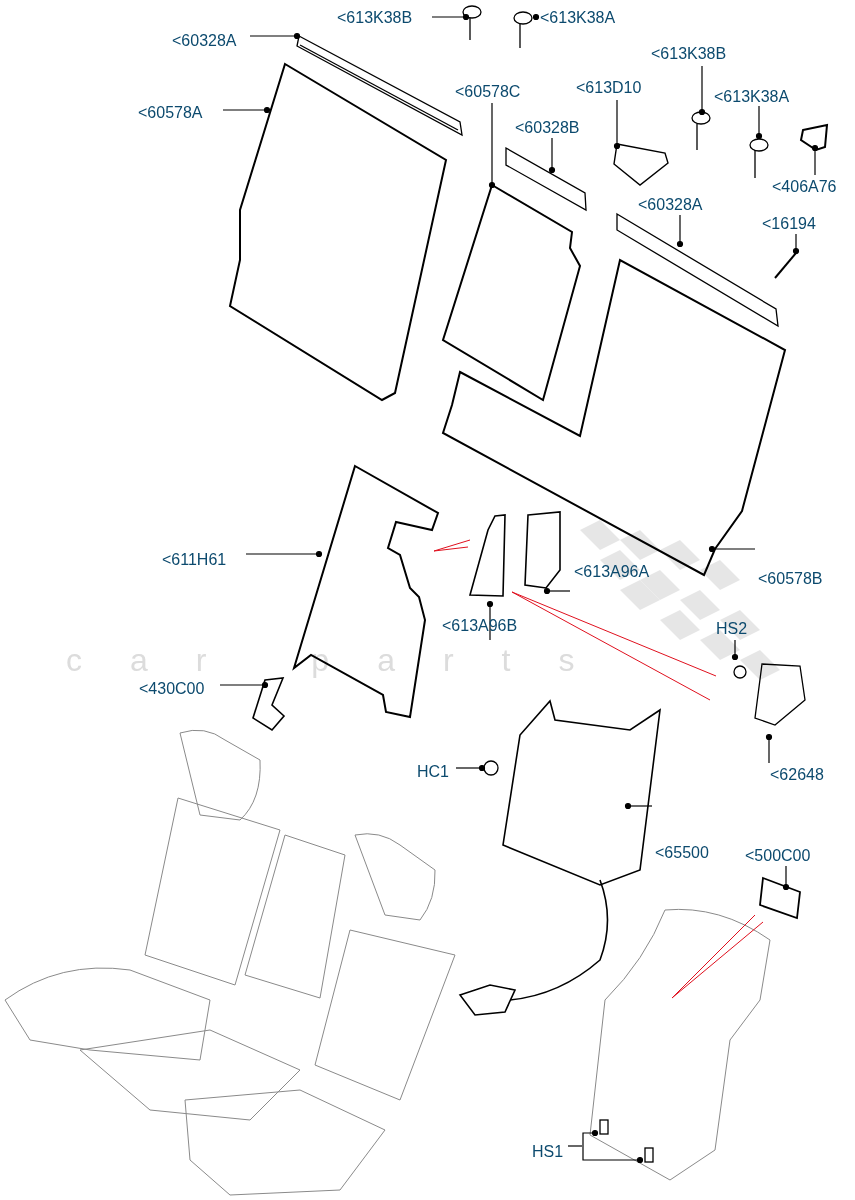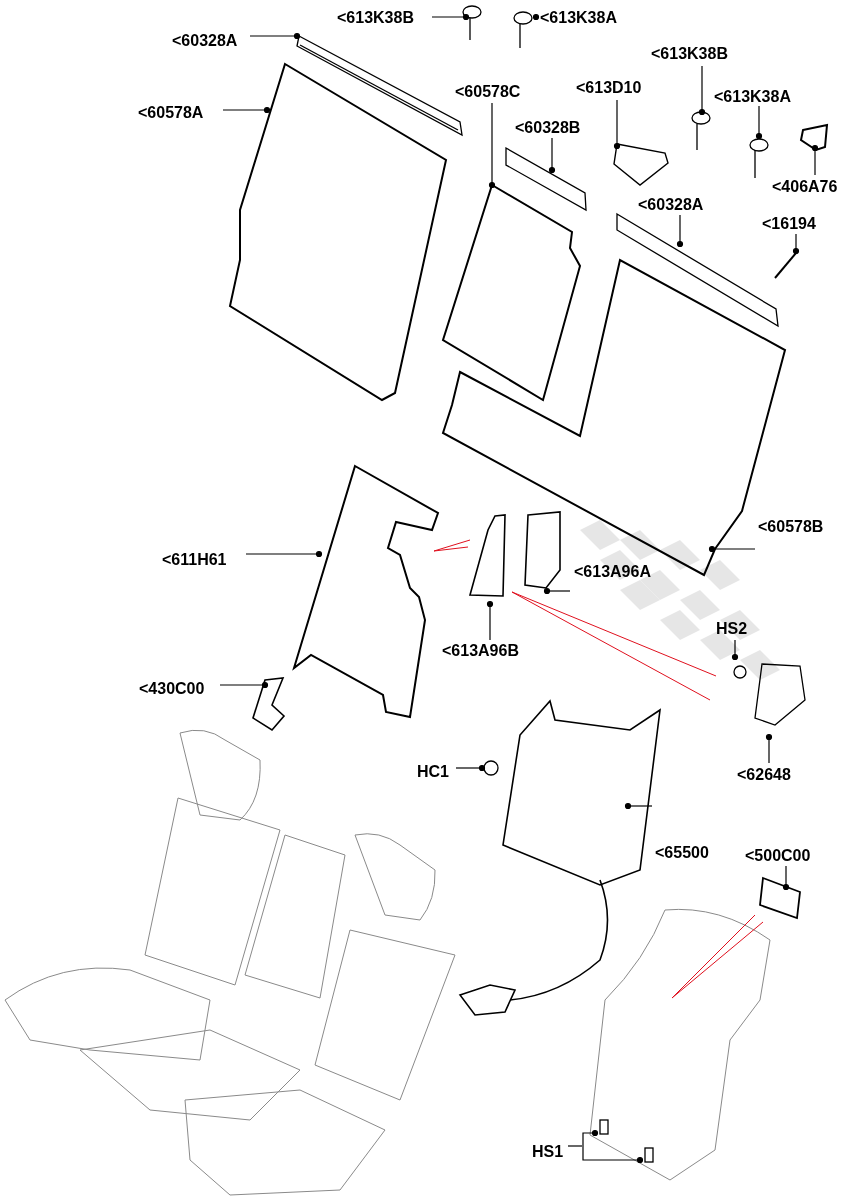--- a/index.html
+++ b/index.html
@@ -1,28 +1,29 @@
 <!DOCTYPE html>
 <html><head>
 <meta charset="utf-8">
 <style>
   html, body { margin:0; padding:0; background:#ffffff; }
   body { width:855px; height:1200px; position:relative; overflow:hidden; font-family:"Liberation Sans", sans-serif; }
   #diagram { position:absolute; left:0; top:0; width:855px; height:1200px; }
   .wm { position:absolute; font-family:"Liberation Sans", sans-serif; font-weight:bold; color:#f7c9cc; pointer-events:none; }
   .wm-main { left:62px; top:530px; font-size:104px; letter-spacing:1px; line-height:1; }
   .wm-sub { left:66px; top:644px; font-size:32px; color:#dcdcdc; letter-spacing:48px; font-weight:normal; line-height:1; }
-  .callout { position:absolute; font-size:16px; color:#000000; white-space:nowrap; line-height:1;font-weight:bold; }
+  .callout { position:absolute; font-size:16px; color:#0c4a6e; white-space:nowrap; line-height:1; }
   svg { position:absolute; left:0; top:0; }
 </style>
 </head>
 <body>
 
 <div id="diagram">
 
+  <div class="wm wm-sub">car parts</div>
 
   <svg width="855" height="1200" viewBox="0 0 855 1200">
 
     <g fill="#e4e4e4" opacity="0.9">
       <polygon points="580,530 600,520 620,540 600,550"></polygon>
       <polygon points="620,540 640,530 660,550 640,560"></polygon>
       <polygon points="600,560 620,550 640,570 620,580"></polygon>
       <polygon points="660,550 680,540 700,560 680,570"></polygon>
       <polygon points="640,580 660,570 680,590 660,600"></polygon>
       <polygon points="620,590 640,580 660,600 640,610"></polygon>
@@ -172,23 +173,23 @@
   <div class="callout" style="left:138px;top:105px">&lt;60578A</div>
   <div class="callout" style="left:455px;top:84px">&lt;60578C</div>
   <div class="callout" style="left:576px;top:80px">&lt;613D10</div>
   <div class="callout" style="left:651px;top:46px">&lt;613K38B</div>
   <div class="callout" style="left:714px;top:89px">&lt;613K38A</div>
   <div class="callout" style="left:515px;top:120px">&lt;60328B</div>
   <div class="callout" style="left:772px;top:179px">&lt;406A76</div>
   <div class="callout" style="left:638px;top:197px">&lt;60328A</div>
   <div class="callout" style="left:762px;top:216px">&lt;16194</div>
   <div class="callout" style="left:162px;top:552px">&lt;611H61</div>
-  <div class="callout" style="left:758px;top:519px">&lt;60578B</div>
+  <div class="callout" style="left:758px;top:571px">&lt;60578B</div>
   <div class="callout" style="left:574px;top:564px">&lt;613A96A</div>
-  <div class="callout" style="left:442px;top:643px">&lt;613A96B</div>
+  <div class="callout" style="left:442px;top:618px">&lt;613A96B</div>
   <div class="callout" style="left:716px;top:621px">HS2</div>
   <div class="callout" style="left:139px;top:681px">&lt;430C00</div>
   <div class="callout" style="left:417px;top:764px">HC1</div>
-  <div class="callout" style="left:737px;top:767px">&lt;62648</div>
+  <div class="callout" style="left:770px;top:767px">&lt;62648</div>
   <div class="callout" style="left:655px;top:845px">&lt;65500</div>
   <div class="callout" style="left:745px;top:848px">&lt;500C00</div>
   <div class="callout" style="left:532px;top:1144px">HS1</div>
 </div>
 
 </body></html>

